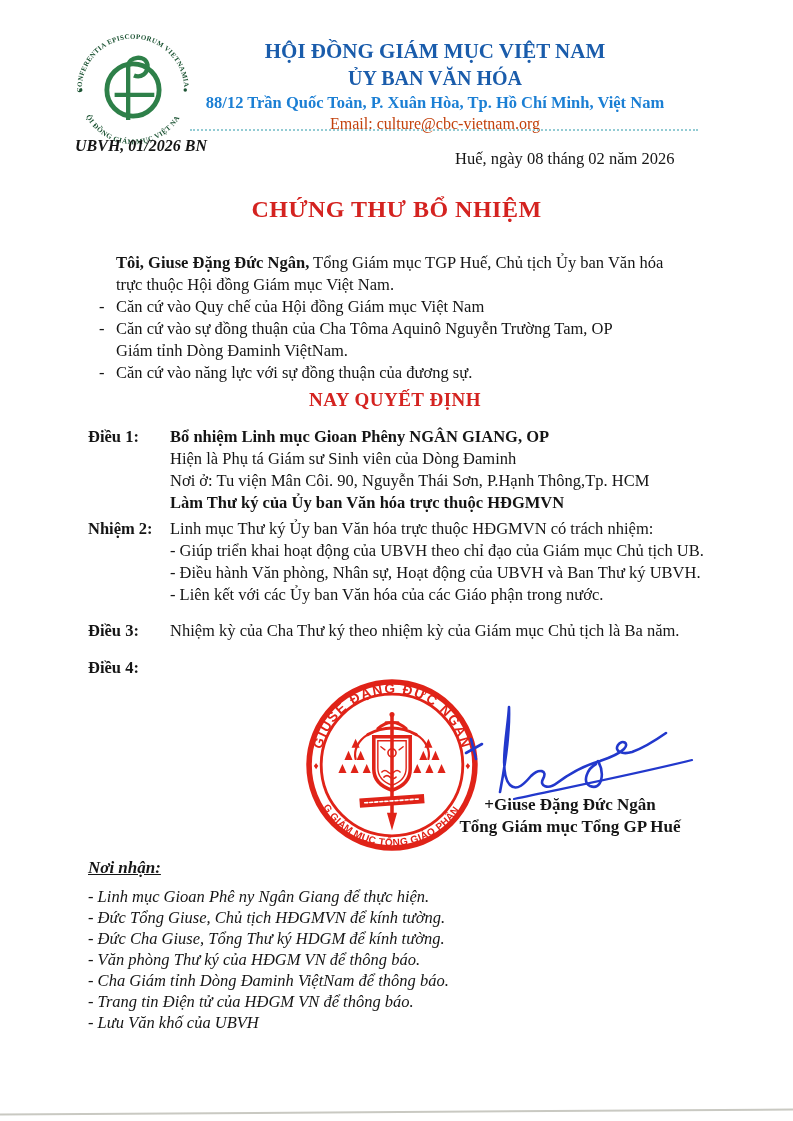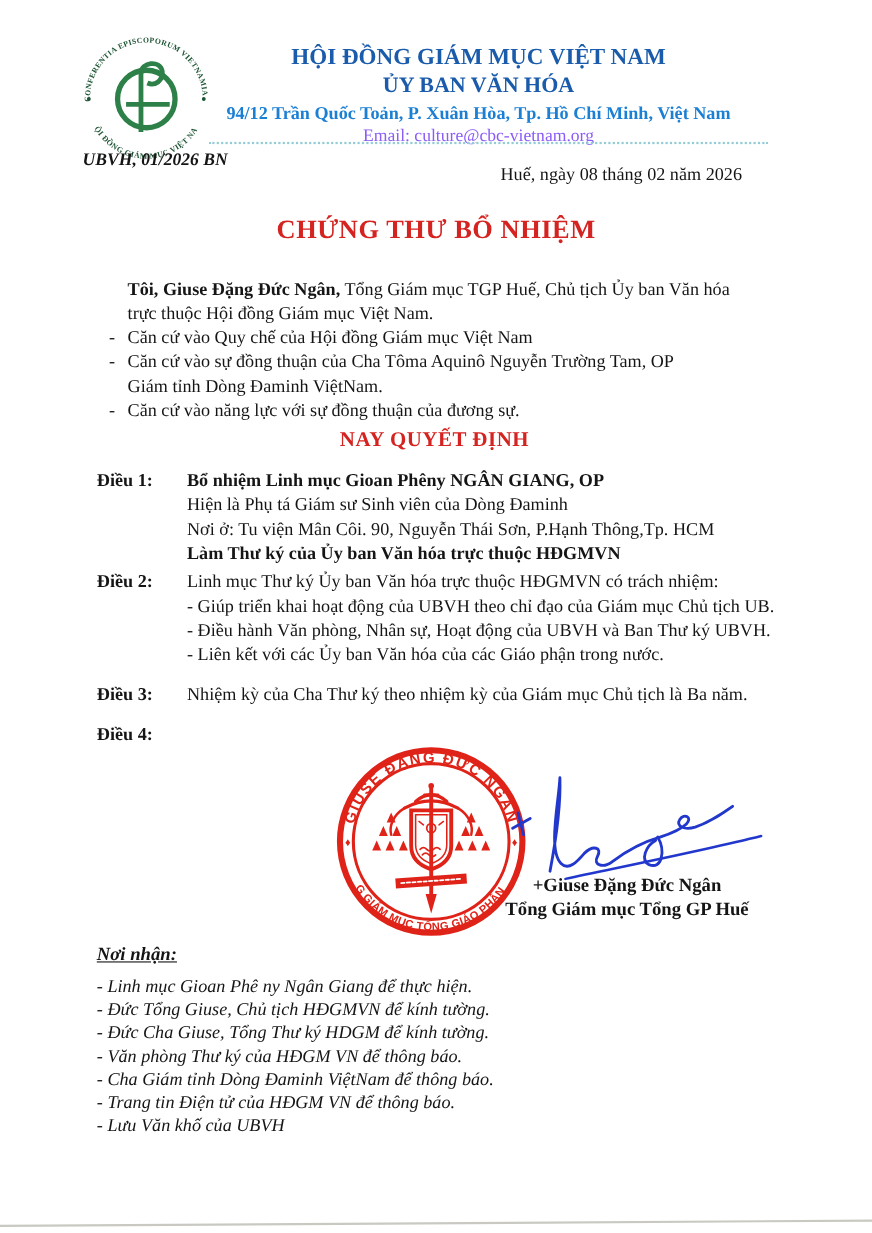--- a/index.html
+++ b/index.html
@@ -6,21 +6,21 @@
   .page{
     position:relative;width:793px;height:1121px;background:#ffffff;overflow:hidden;
     font-family:"Liberation Serif","DejaVu Serif",serif;color:#151515;
   }
   
   .logo{position:absolute;left:72px;top:30px;width:122px;height:120px;}
   .hdr{position:absolute;left:200px;top:40px;width:470px;text-align:center;line-height:1.12;}
   .hdr .org{font-size:21px;font-weight:bold;color:#1a5cab;}
   .hdr .committee{font-size:20px;font-weight:bold;color:#1a5cab;margin-top:3px;}
   .hdr .addr{font-size:16.5px;font-weight:bold;color:#1b7fd4;margin-top:5px;}
-  .hdr .email{font-size:16px;color:#8b5cf6;margin-top:3px;}
+  .hdr .email{font-size:16px;color:#c2410c;margin-top:3px;}
   .divider{position:absolute;left:190px;top:129px;width:508px;border-top:2px dotted #93ccd4;}
   .ref{position:absolute;left:75px;top:137px;font-size:16px;font-style:italic;font-weight:bold;}
   .dateline{position:absolute;left:455px;top:149px;font-size:16.5px;}
   
   .doc-title{position:absolute;left:0;top:196px;width:793px;margin:0;text-align:center;
     font-size:24px;font-weight:bold;color:#d42320;letter-spacing:.5px;}
   
   .intro{position:absolute;left:97px;top:252px;width:612px;font-size:16.5px;line-height:22px;}
   .iline{position:relative;padding-left:19px;}
   .iline .dash{position:absolute;left:2px;top:0;}
@@ -75,21 +75,21 @@
         <path d="M57 36 L57 93" stroke-width="4.5"></path>
         <path d="M57 38 C57 27 75 25 77 36 C78 45 70 50 63 47" stroke-width="4.5"></path>
         <path d="M43 67 L84 67" stroke-width="4.5"></path>
       </g>
     </svg>
   </div>
 
   <div class="hdr">
     <div class="org">HỘI ĐỒNG GIÁM MỤC VIỆT NAM</div>
     <div class="committee">ỦY BAN VĂN HÓA</div>
-    <div class="addr">94/12 Trần Quốc Toản, P. Xuân Hòa, Tp. Hồ Chí Minh, Việt Nam</div>
+    <div class="addr">88/12 Trần Quốc Toản, P. Xuân Hòa, Tp. Hồ Chí Minh, Việt Nam</div>
     <div class="email">Email: culture@cbc-vietnam.org</div>
   </div>
 
   <div class="divider"></div>
 
   <div class="ref">UBVH, 01/2026 BN</div>
   <div class="dateline">Huế, ngày 08 tháng 02 năm 2026</div>
 
   <h1 class="doc-title">CHỨNG THƯ BỔ NHIỆM</h1>
 
@@ -108,21 +108,21 @@
     <div class="art-label">Điều 1:</div>
     <div class="art-body">
       <div class="art-line bold">Bổ nhiệm Linh mục Gioan Phêny NGÂN GIANG, OP</div>
       <div class="art-line">Hiện là Phụ tá Giám sư Sinh viên của Dòng Đaminh</div>
       <div class="art-line">Nơi ở: Tu viện Mân Côi. 90, Nguyễn Thái Sơn, P.Hạnh Thông,Tp. HCM</div>
       <div class="art-line bold">Làm Thư ký của Ủy ban Văn hóa trực thuộc HĐGMVN</div>
     </div>
   </div>
 
   <div class="article a2">
-    <div class="art-label">Điều 2:</div>
+    <div class="art-label">Nhiệm 2:</div>
     <div class="art-body">
       <div class="art-line">Linh mục Thư ký Ủy ban Văn hóa trực thuộc HĐGMVN có trách nhiệm:</div>
       <div class="art-line">- Giúp triển khai hoạt động của UBVH theo chỉ đạo của Giám mục Chủ tịch UB.</div>
       <div class="art-line">- Điều hành Văn phòng, Nhân sự, Hoạt động của UBVH và Ban Thư ký UBVH.</div>
       <div class="art-line">- Liên kết với các Ủy ban Văn hóa của các Giáo phận trong nước.</div>
     </div>
   </div>
 
   <div class="article a3">
     <div class="art-label">Điều 3:</div>

